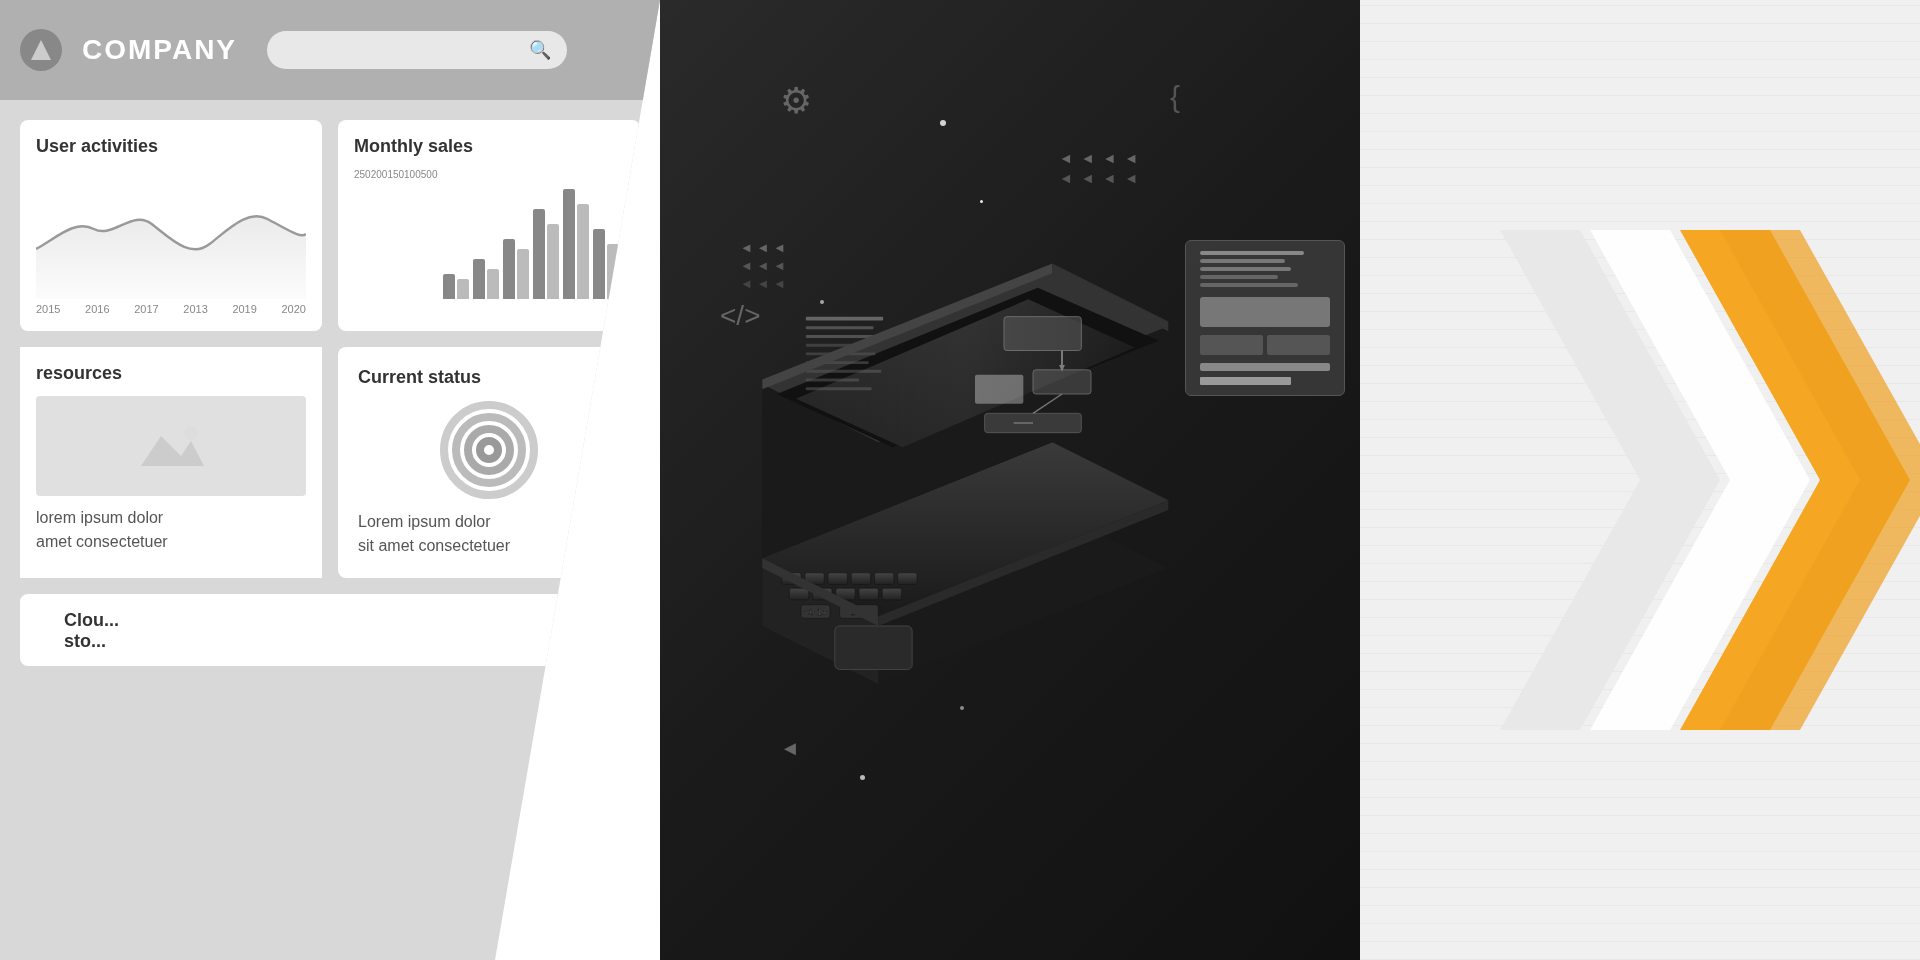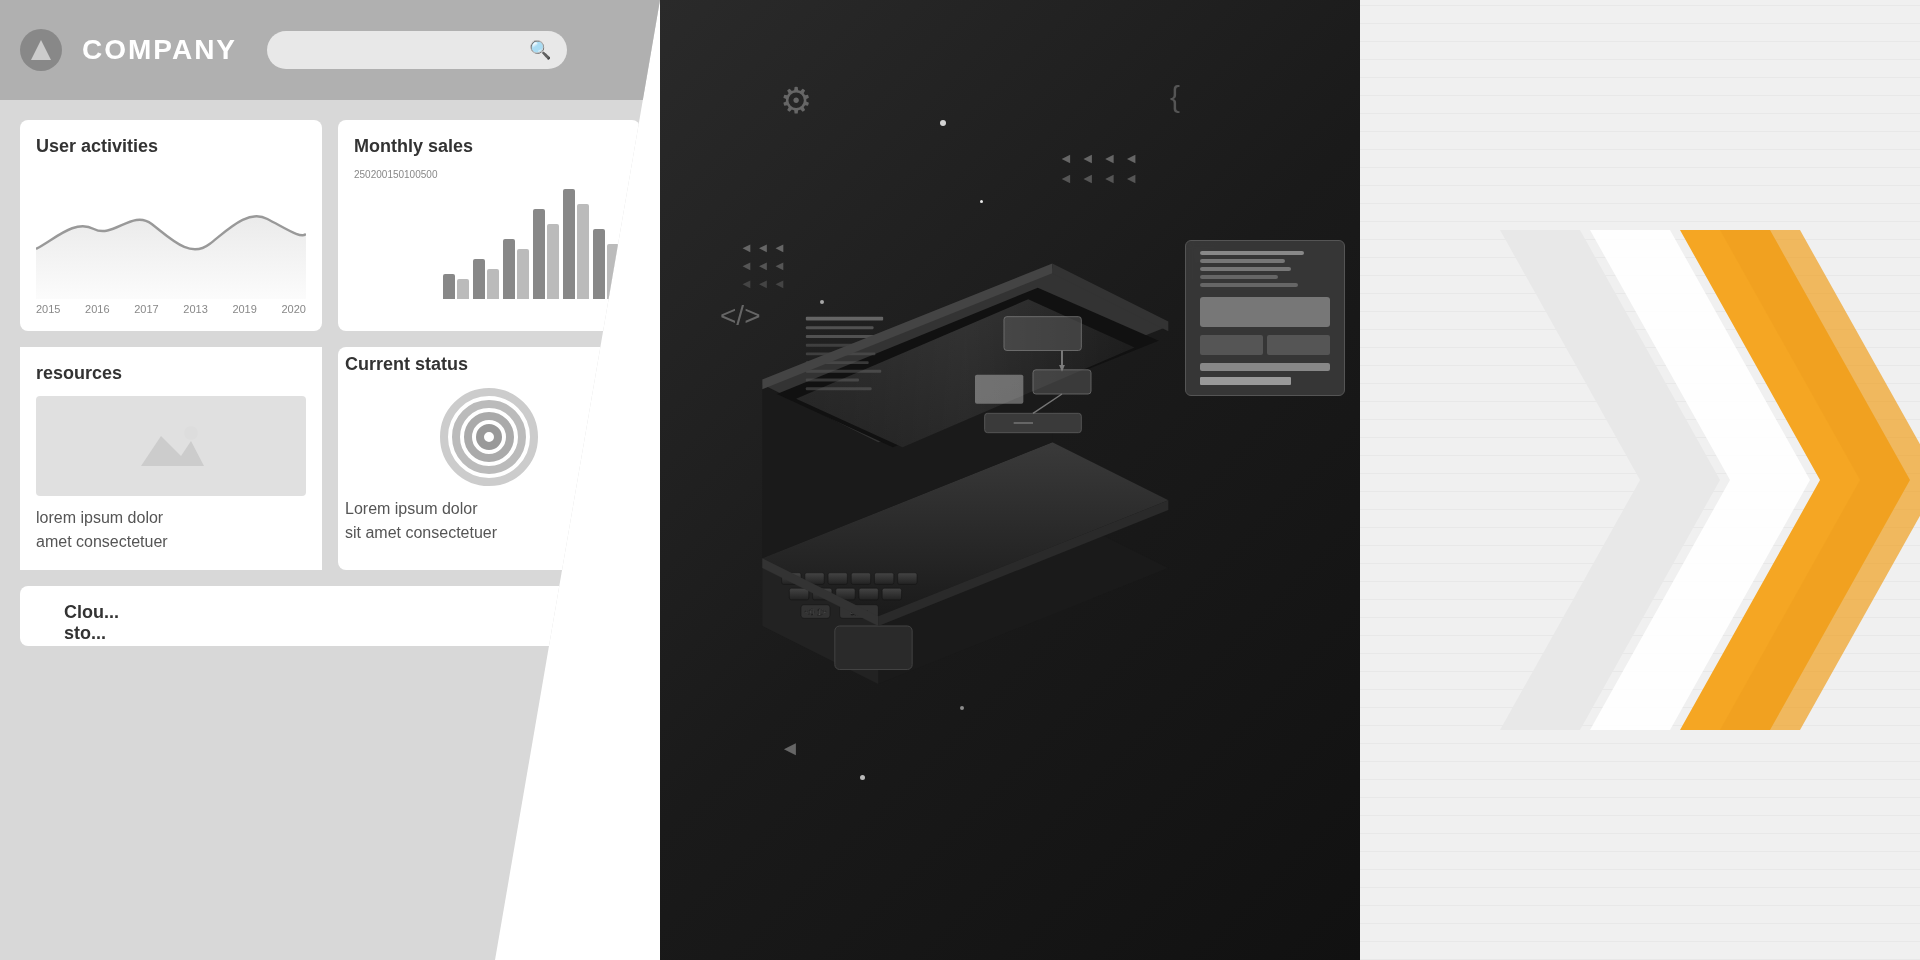--- a/index.html
+++ b/index.html
@@ -211,21 +211,21 @@
     .card-text {
       font-size: 16px;
       color: #555;
       line-height: 1.5;
     }
 
     
     .status-card {
       background: #fff;
       border-radius: 8px;
-      padding: 7px;
+      padding: 20px;
     }
 
     .target-circles {
       width: 100px;
       height: 100px;
       margin: 0 auto 10px;
       position: relative;
     }
 
     
@@ -411,21 +411,21 @@
             <circle cx="50" cy="50" r="21" fill="none" stroke="#aaa" stroke-width="8"></circle>
             <circle cx="50" cy="50" r="9" fill="none" stroke="#999" stroke-width="8"></circle>
           </svg>
         </div>
         <div class="card-text">
           <span>Lorem ipsum dolor</span><br>
           <span>sit amet consectetuer</span>
         </div>
       </div>
 
-      <div class="card cloud-card" style="grid-column: 1 / span 2; height: 60px; overflow: hidden; padding-left: 44px;">
+      <div class="card cloud-card" style="grid-column: 1 / span 2; height: 72px; overflow: hidden; padding-left: 44px;">
         <div class="card-title">
           <span>Clou</span><span>...</span><br>
           <span>sto</span><span>...</span>
         </div>
       </div>
 
     </div>
   </div>
 </div>
 

